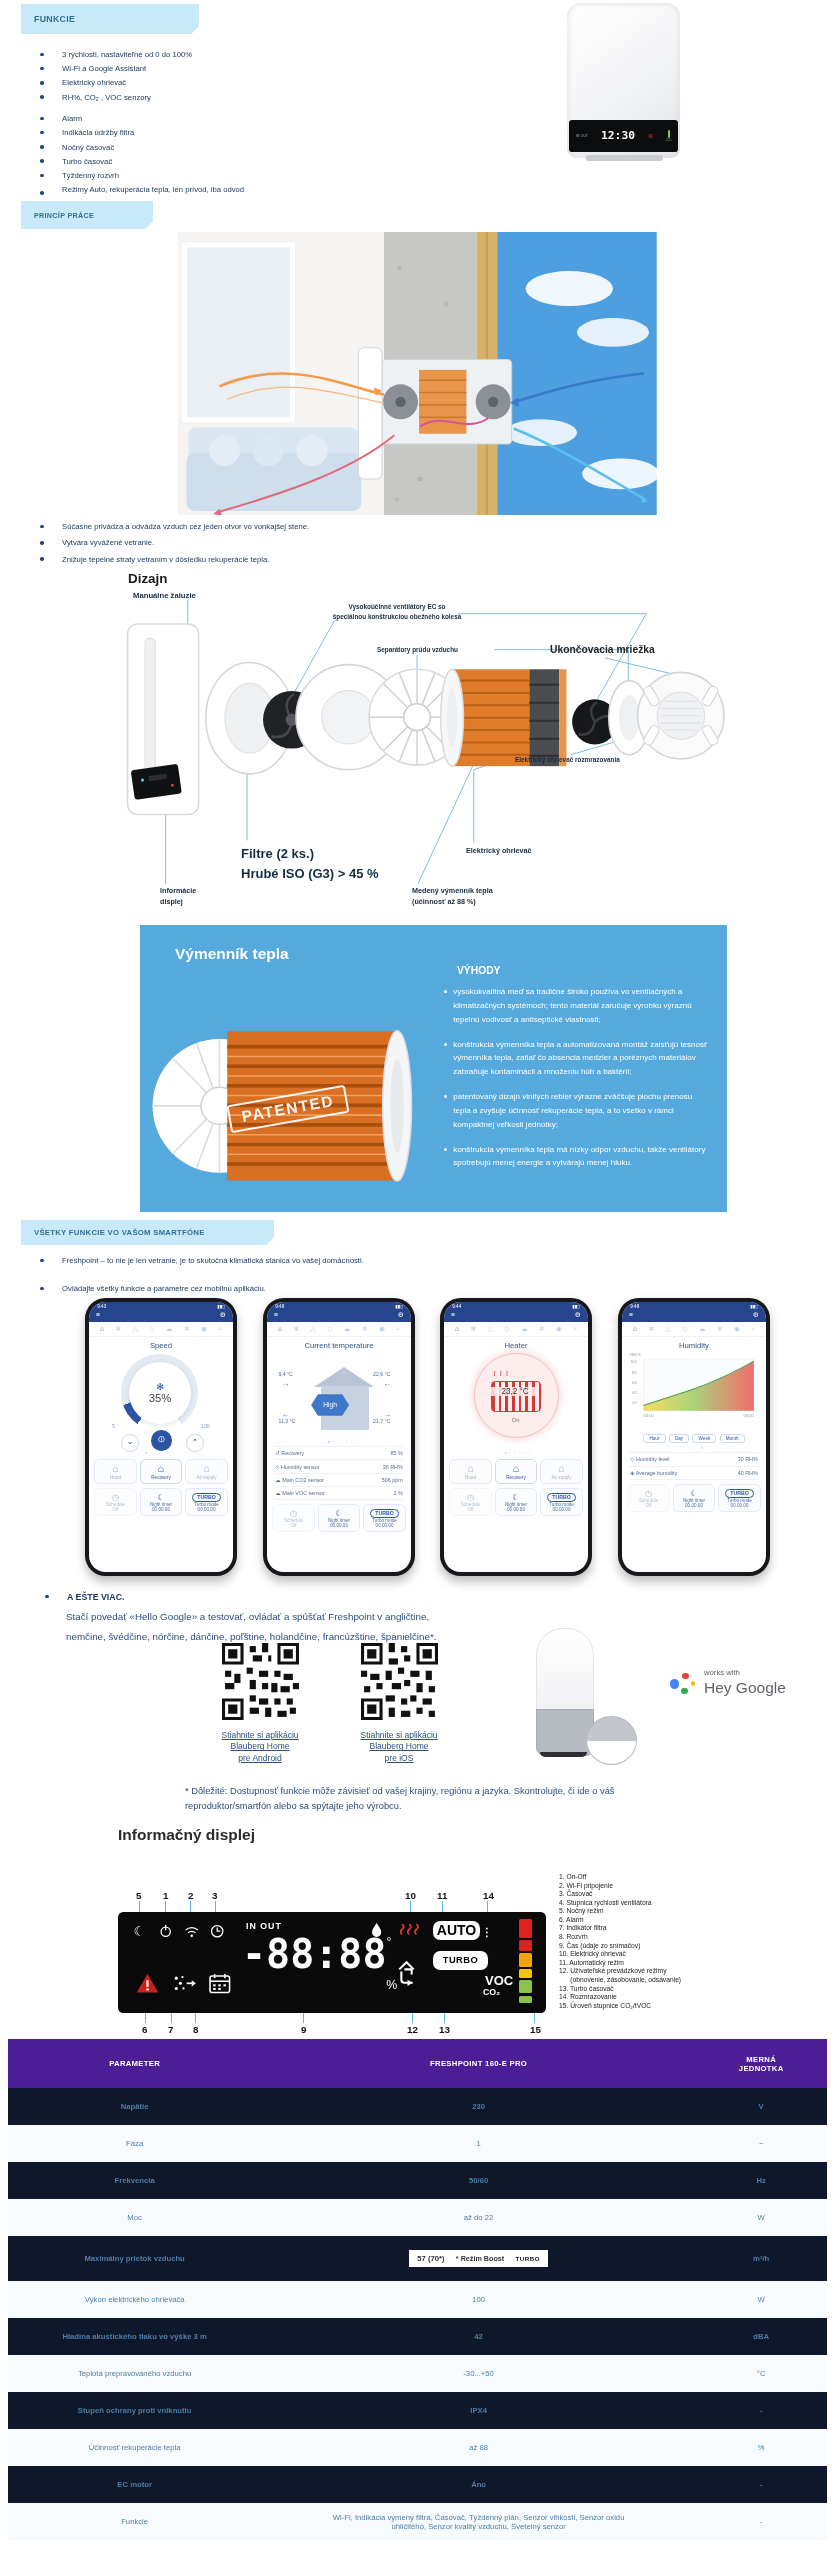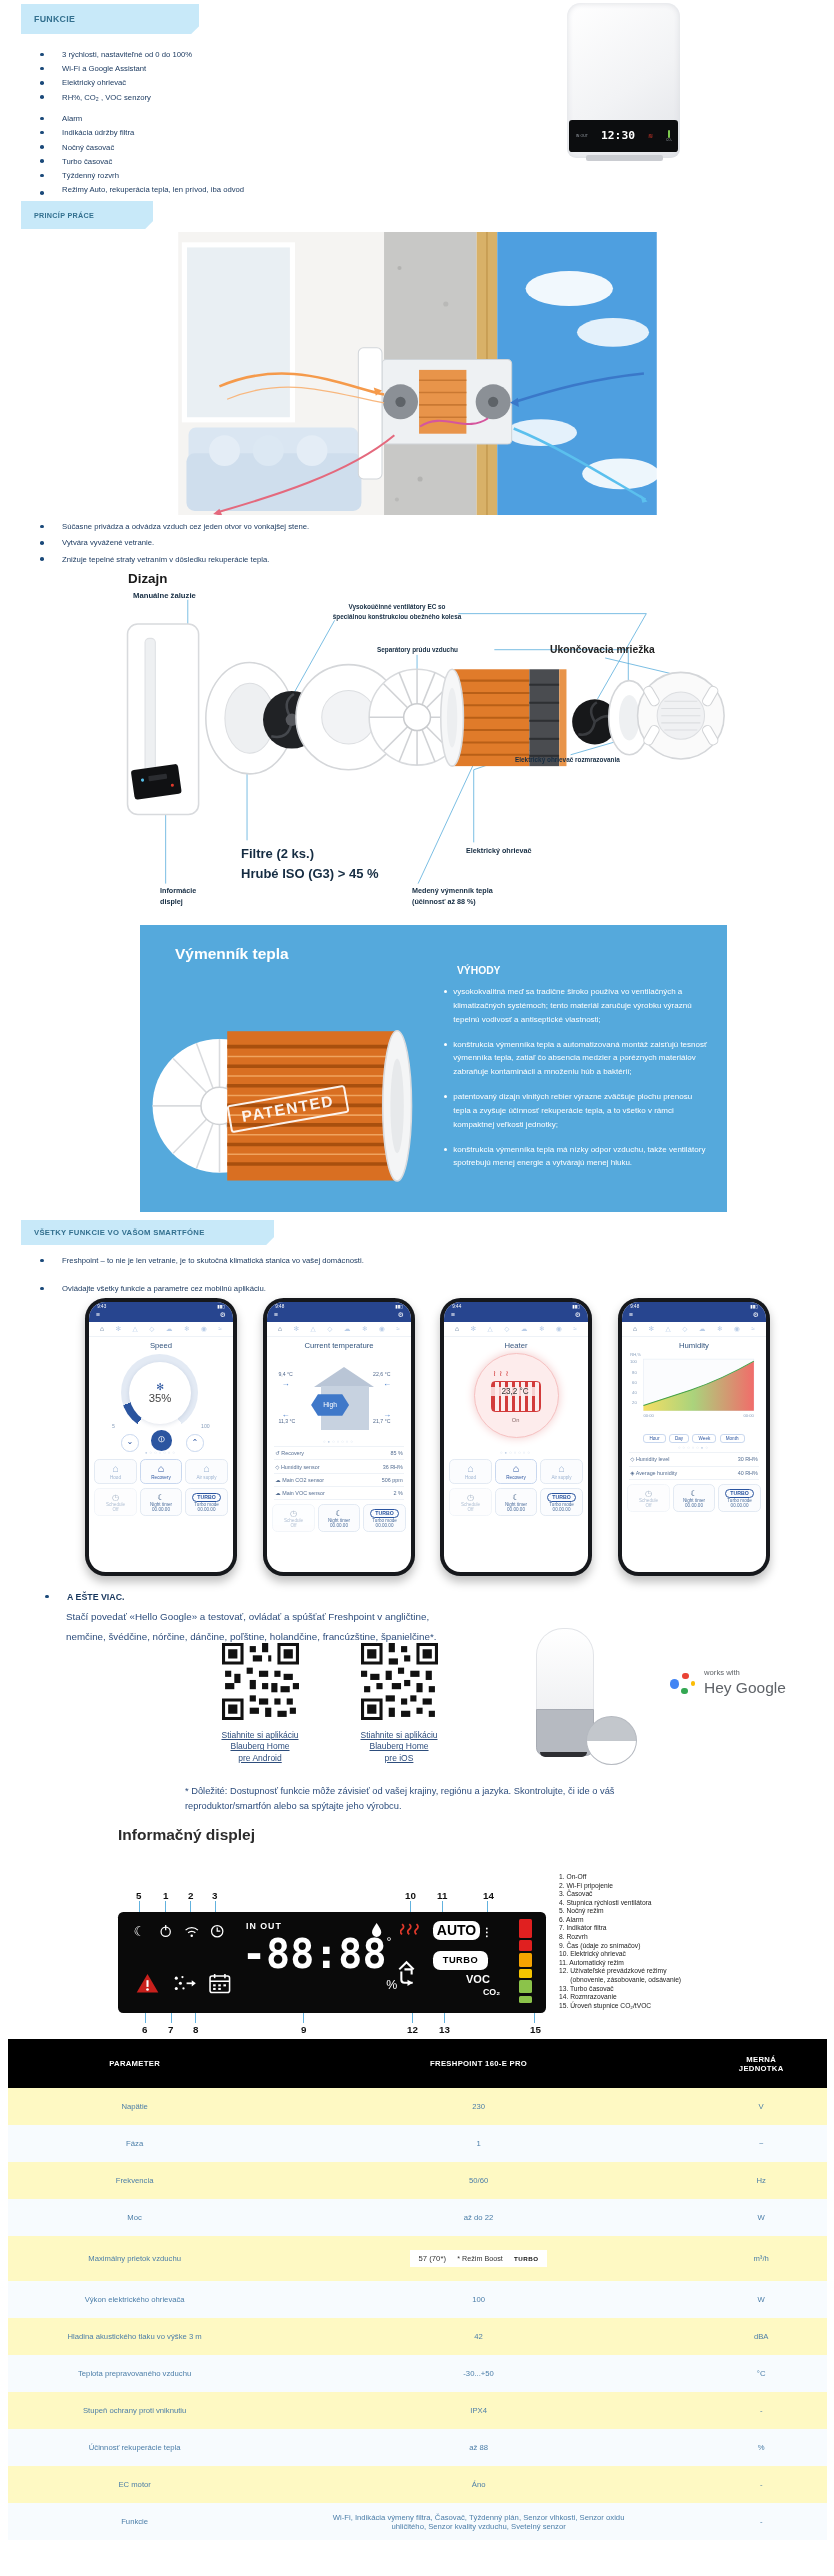--- a/index.html
+++ b/index.html
@@ -48,23 +48,23 @@
   .qrcap{position:absolute;width:98px;text-align:center;color:#2d4d7c;font-size:8.5px;line-height:1.35;text-decoration:underline;cursor:pointer;}
   .gdot{position:absolute;border-radius:50%;}
   
   .id-num{position:absolute;font-weight:bold;color:#111;font-size:9.8px;}
   .id-line{position:absolute;width:1px;background:#62b2de;}
   .id-panel{position:absolute;left:118px;top:1912px;width:428px;height:101px;background:#0a0a0a;border-radius:5.2px;}
   .id-legend{position:absolute;left:559px;top:1873px;width:216px;color:#1a1a1a;font-size:6.7px;line-height:1.28;}
   .pill{background:#fff;color:#000;font-weight:bold;border-radius:7.2px;text-align:center;}
   
   .pt{position:absolute;left:7.7px;top:2039px;width:819px;border-collapse:collapse;font-size:7.7px;color:#4c7ea8;}
-  .pt th{background:#000000;color:#fff;font-size:7.7px;letter-spacing:0.3px;padding:15.5px 5.2px;font-weight:bold;}
+  .pt th{background:#4c1d95;color:#fff;font-size:7.7px;letter-spacing:0.3px;padding:15.5px 5.2px;font-weight:bold;}
   .pt td{text-align:center;padding:14px 7.2px;}
-  .pt tr.a td{background:#fef9c3;}
+  .pt tr.a td{background:#0f172a;font-weight:bold;}
   .pt tr.b td{background:#f7fbfe;}
 </style>
 </head>
 <body>
 
 <div id="page">
 
   <div class="tab" style="left:20.6px;top:4.1px;width:152px;height:30px;font-size:8.8px;">
       <span>FUNKCIE</span>
     </div>
@@ -770,21 +770,21 @@
         <g fill="#fff">
           <rect x="8" y="22" width="5" height="4"></rect>
           <rect x="18" y="22" width="5" height="4"></rect>
           <rect x="28" y="22" width="5" height="4"></rect>
           <rect x="8" y="29" width="5" height="4"></rect>
           <rect x="18" y="29" width="5" height="4"></rect>
         </g>
       </svg>
     <g></g>
     <span style="position:absolute;left:367px;top:11.3px;color:#fff;font-size:13.4px;letter-spacing:1px;">⁝</span>
-    <span style="position:absolute;left:348px;top:61px;color:#fff;font-weight:bold;font-size:11px;">VOC</span>
+    <span style="position:absolute;left:367px;top:61px;color:#fff;font-weight:bold;font-size:13px;">VOC</span>
     <span style="position:absolute;left:365px;top:75px;color:#fff;font-weight:bold;font-size:8.8px;">CO₂</span>
     <div style="position:absolute;left:401px;top:7.2px;width:13.4px;display:flex;flex-direction:column;gap:2.1px;">
       <div style="height:18.5px;background:#e02020;border-radius:1.5px;"></div>
       <div style="height:11.3px;background:#e02020;border-radius:1.5px;"></div>
       <div style="height:13.4px;background:#f5a300;border-radius:1.5px;"></div>
       <div style="height:9.3px;background:#f5c400;border-radius:1.5px;"></div>
       <div style="height:13.4px;background:#8bc34a;border-radius:1.5px;"></div>
       <div style="height:7.2px;background:#8bc34a;border-radius:1.5px;"></div>
     </div>
   </div>

